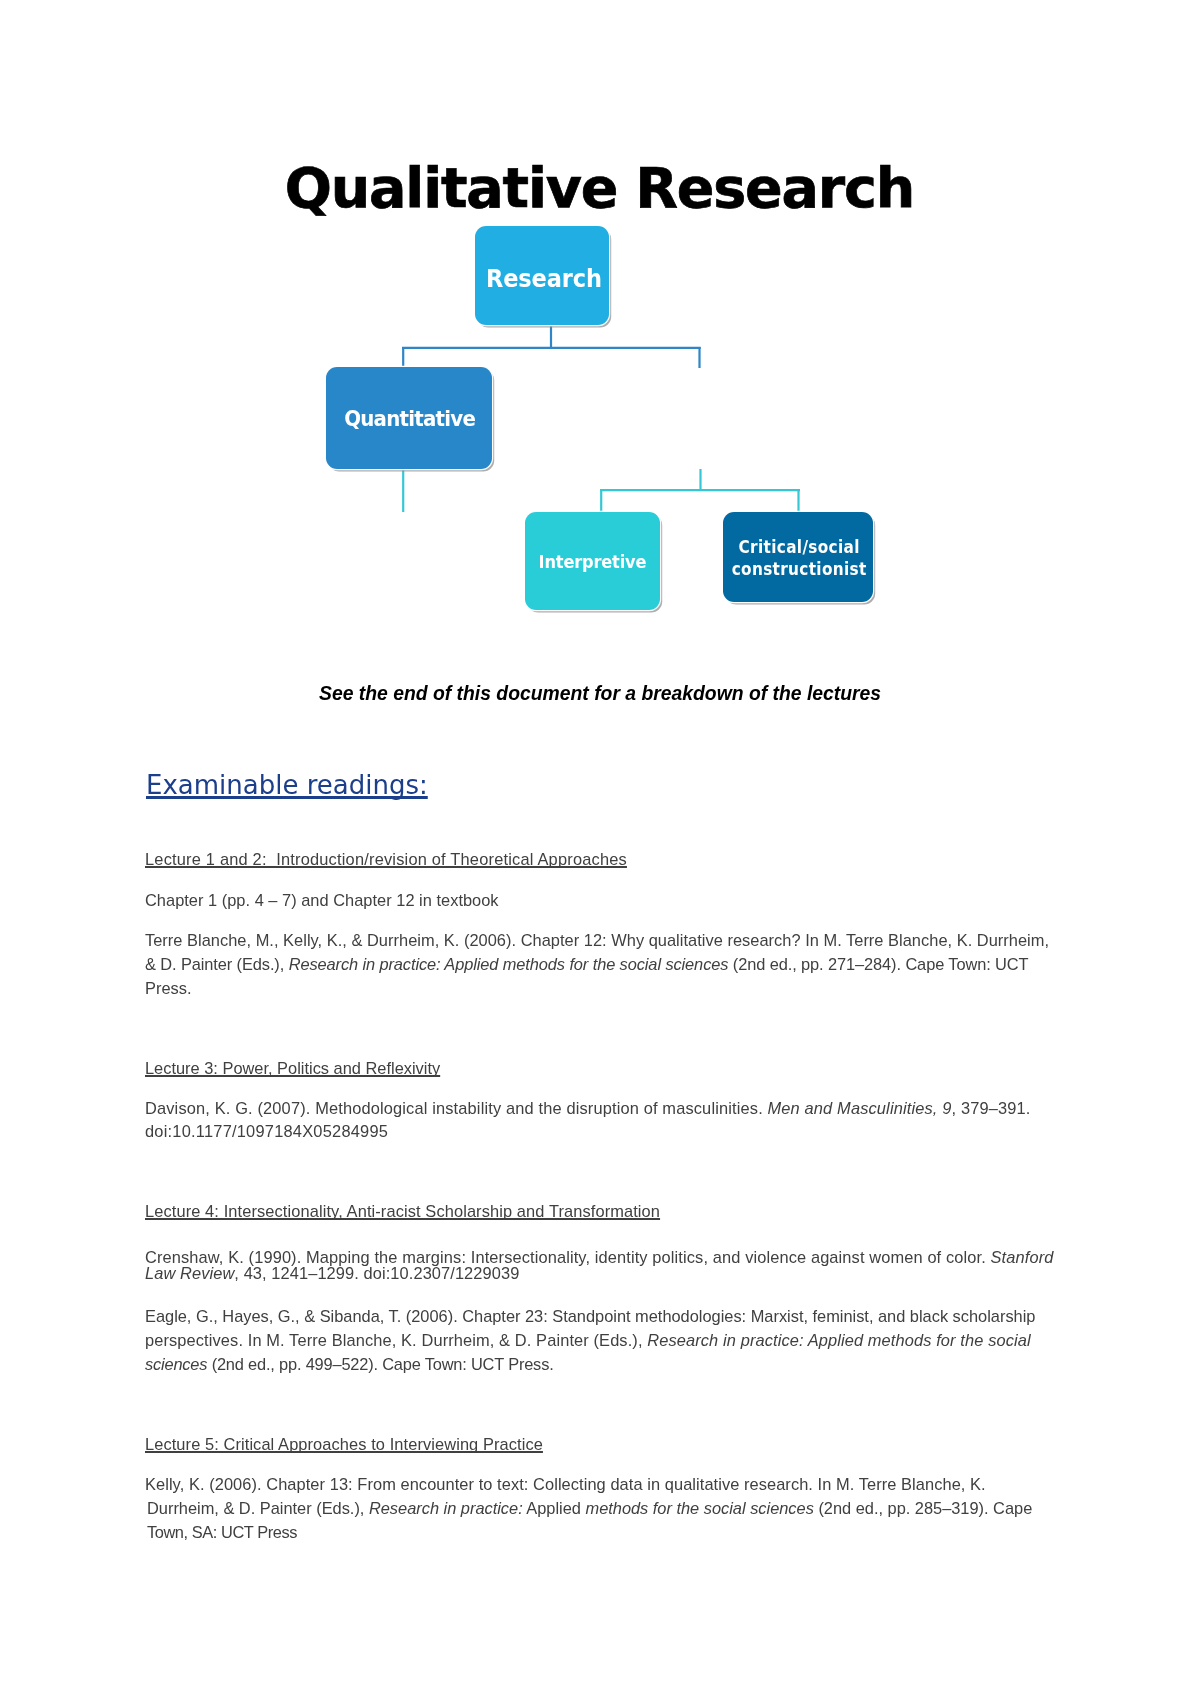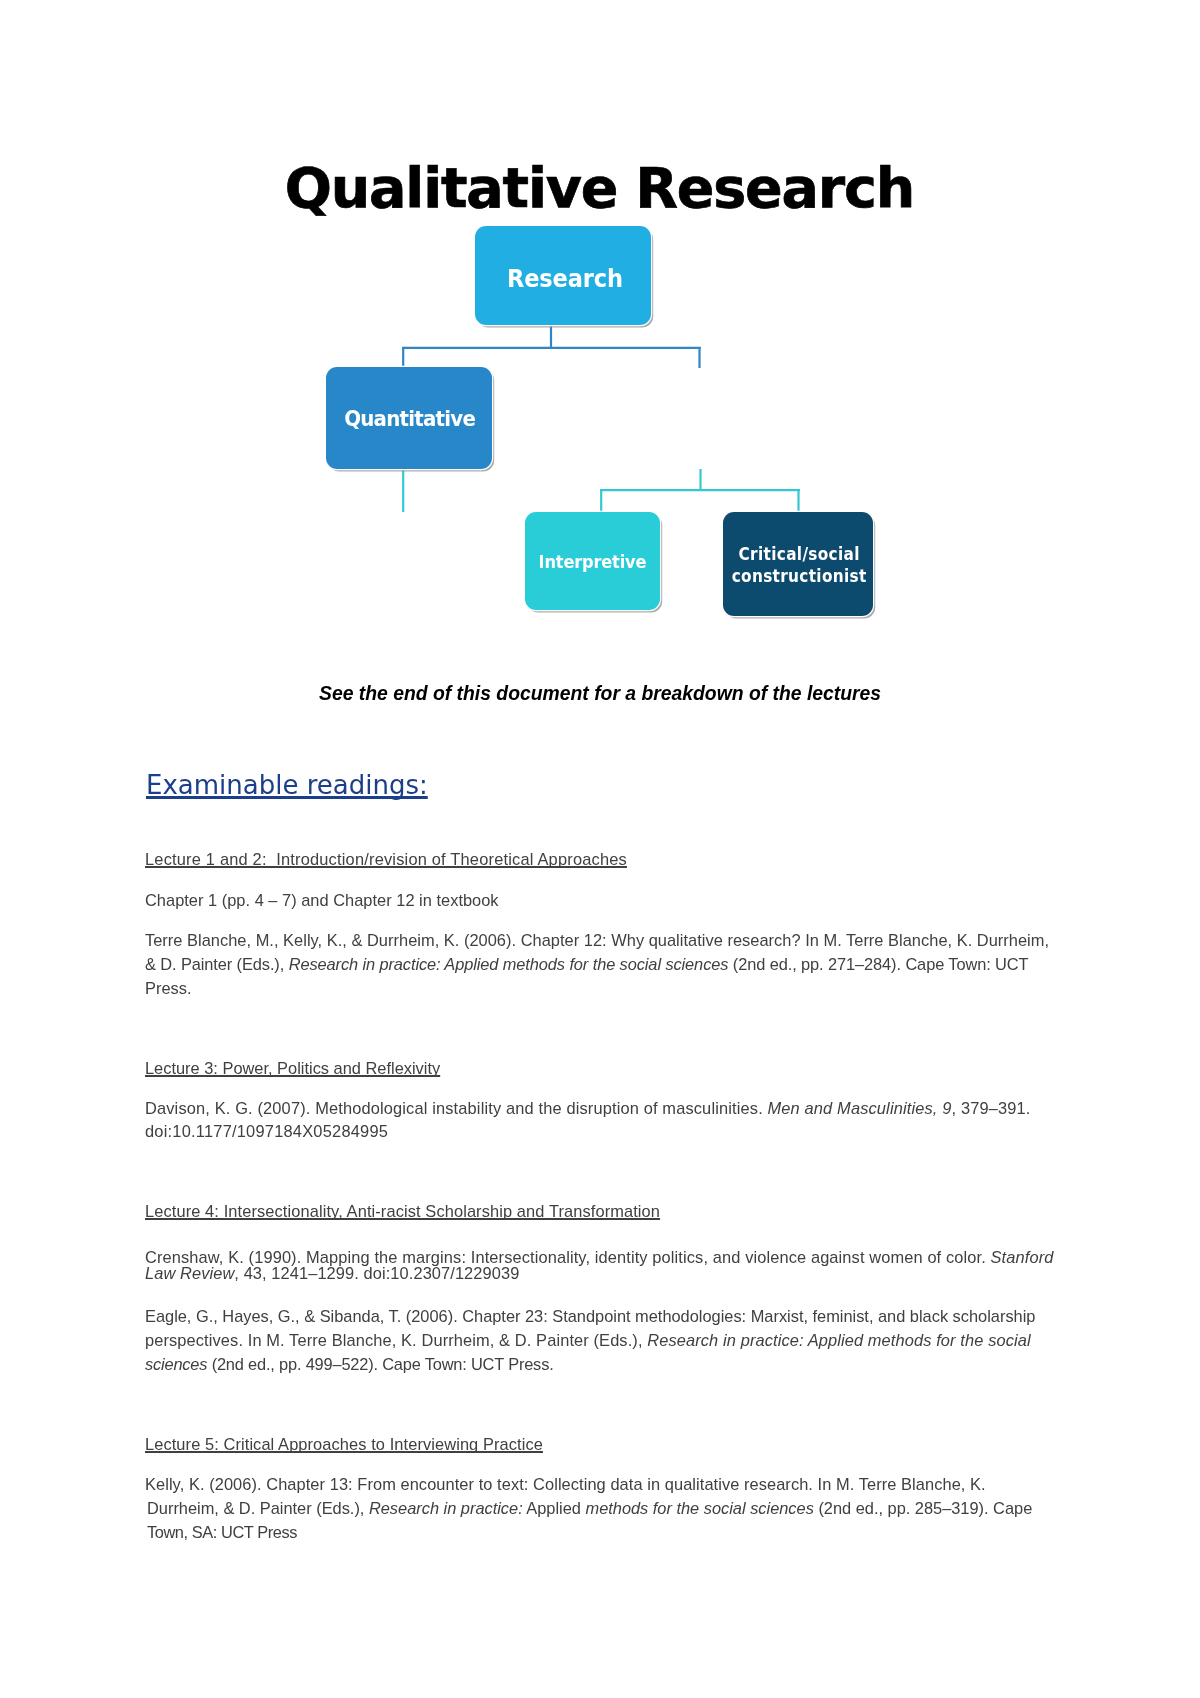--- a/index.html
+++ b/index.html
@@ -52,35 +52,35 @@
       </g>
       <g stroke="#35C8D4" stroke-width="2.2" fill="none" stroke-linecap="butt">
         <path d="M403.2 469 L403.2 512"></path>
         <path d="M700.5 469 L700.5 491"></path>
         <path d="M600 490.2 L800 490.2"></path>
         <path d="M601.2 489.5 L601.2 512"></path>
         <path d="M798.5 489.5 L798.5 512"></path>
       </g>
     </svg>
 
-    <div class="node n-research" style="left:475px;top:226px;width:176px;height:99px;background:#21AEE2;font-size:25px;letter-spacing:-0.13px;text-indent:-0.13px;padding-top:5px;padding-left:4px;box-sizing:border-box;">
+    <div class="node n-research" style="left:475px;top:226px;width:134px;height:99px;background:#21AEE2;font-size:25px;letter-spacing:-0.13px;text-indent:-0.13px;padding-top:5px;padding-left:4px;box-sizing:border-box;">
         <span>Research</span>
       </div>
 
     <div class="node n-quant" style="left:326px;top:367px;width:166px;height:102px;background:#2887C9;font-size:22px;letter-spacing:-0.75px;text-indent:-0.75px;padding-left:2px;box-sizing:border-box;">
         <span>Quantitative</span>
       </div>
 
 
 
     <div class="node n-interp" style="left:525px;top:512px;width:135px;height:98px;background:#29CDD8;font-size:18px;letter-spacing:-0.17px;text-indent:-0.17px;">
         <span>Interpretive</span>
       </div>
 
-    <div class="node n-crit" style="left:723px;top:512px;width:150px;height:104px;background:#0c4a6e;font-size:17px;line-height:21.9px;letter-spacing:0.33px;text-indent:0.33px;padding-top:4px;padding-left:2px;box-sizing:border-box;">
+    <div class="node n-crit" style="left:723px;top:512px;width:150px;height:90px;background:#0369a1;font-size:17px;line-height:21.9px;letter-spacing:0.33px;text-indent:0.33px;padding-top:4px;padding-left:2px;box-sizing:border-box;">
       <span>
           <span class="cl">Critical/social</span>
           <span class="cl">constructionist</span>
         </span>
     </div>
   </div>
 
   <div class="sub" style="left:319px;top:682px;">See the end of this document for a breakdown of the lectures</div>
 
   <div class="sechead" style="left:146px;top:771.5px;">Examinable readings:</div>

